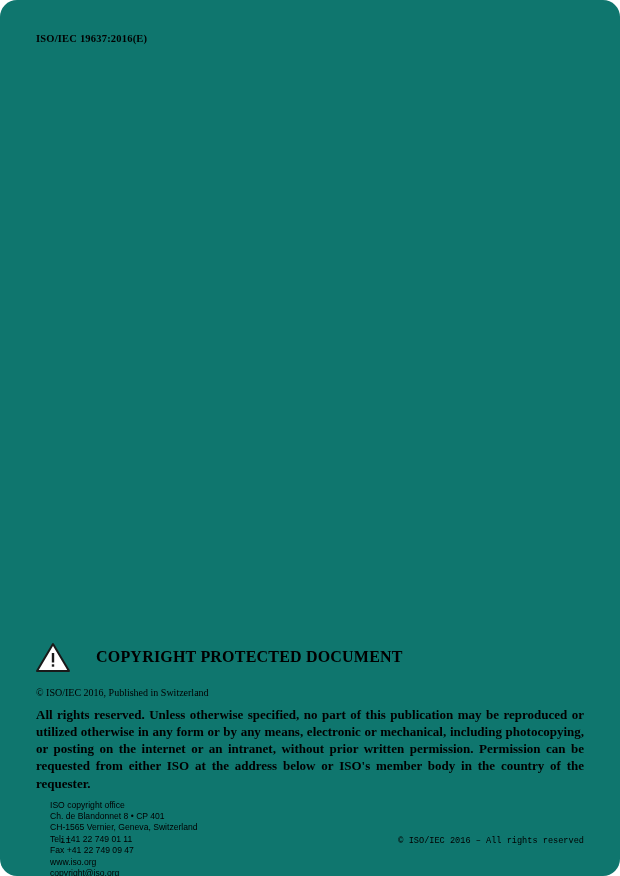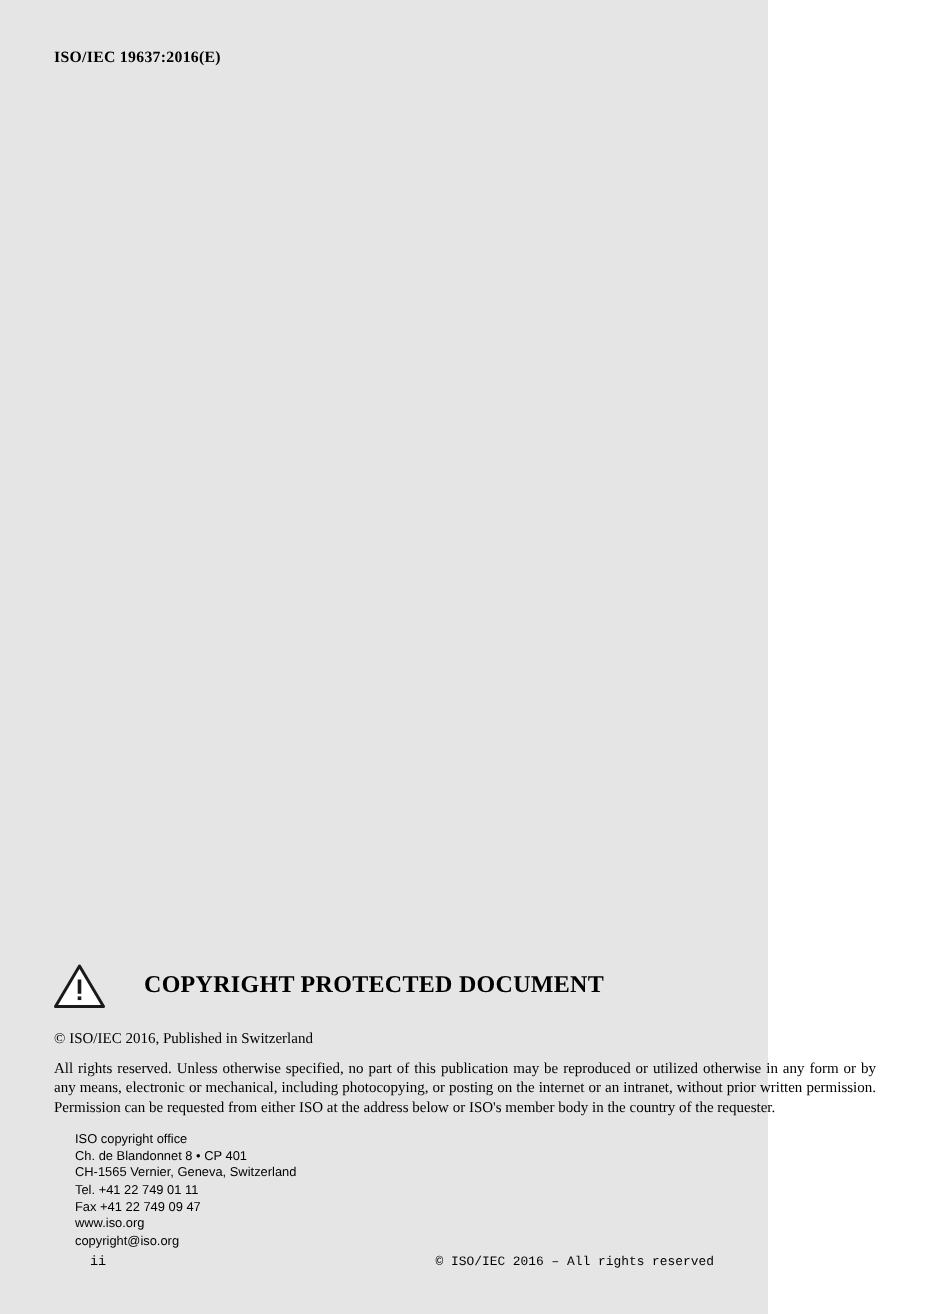--- a/index.html
+++ b/index.html
@@ -11,23 +11,24 @@
     width: 620px;
     height: 876px;
     position: relative;
     font-family: "Liberation Serif", serif;
     color: #000000;
     overflow: hidden;
   }
   .page {
     position: absolute;
     inset: 0;
-    width: 512px;
+    width: 620px;
     height: 876px;
-    background: #e5e5e5;
+    background: #0f766e;
+    border-radius: 17px;
   }
   .header-std-ref {
     position: absolute;
     left: 36px;
     top: 33px;
     font-family: "Liberation Serif", serif;
     font-weight: bold;
     font-size: 10.5px;
     letter-spacing: 0.2px;
     color: #000000;
@@ -57,24 +58,25 @@
     font-size: 16px;
     letter-spacing: 0.2px;
   }
   .cp-line-copyright {
     margin-top: 13px;
     font-size: 10px;
     font-family: "Liberation Serif", serif;
   }
   .cp-paragraph {
     margin-top: 8px;
-    font-size: 10px;
+    font-size: 13px;
     line-height: 1.32;
     text-align: justify;
     font-family: "Liberation Serif", serif;
+    font-weight: bold;
   }
   .cp-address {
     margin-top: 8px;
     margin-left: 14px;
     font-size: 8.6px;
     line-height: 1.32;
     font-family: Liberation Sans, sans-serif;
   }
   .cp-address div {
     white-space: nowrap;

